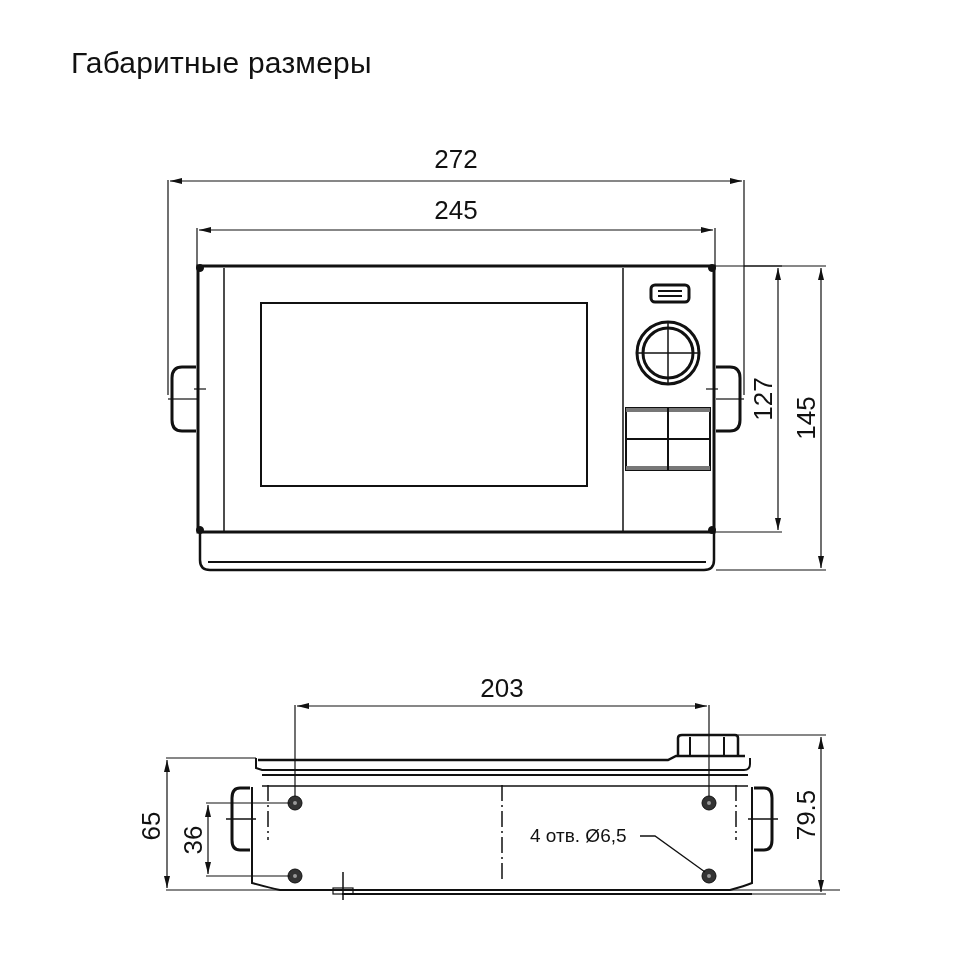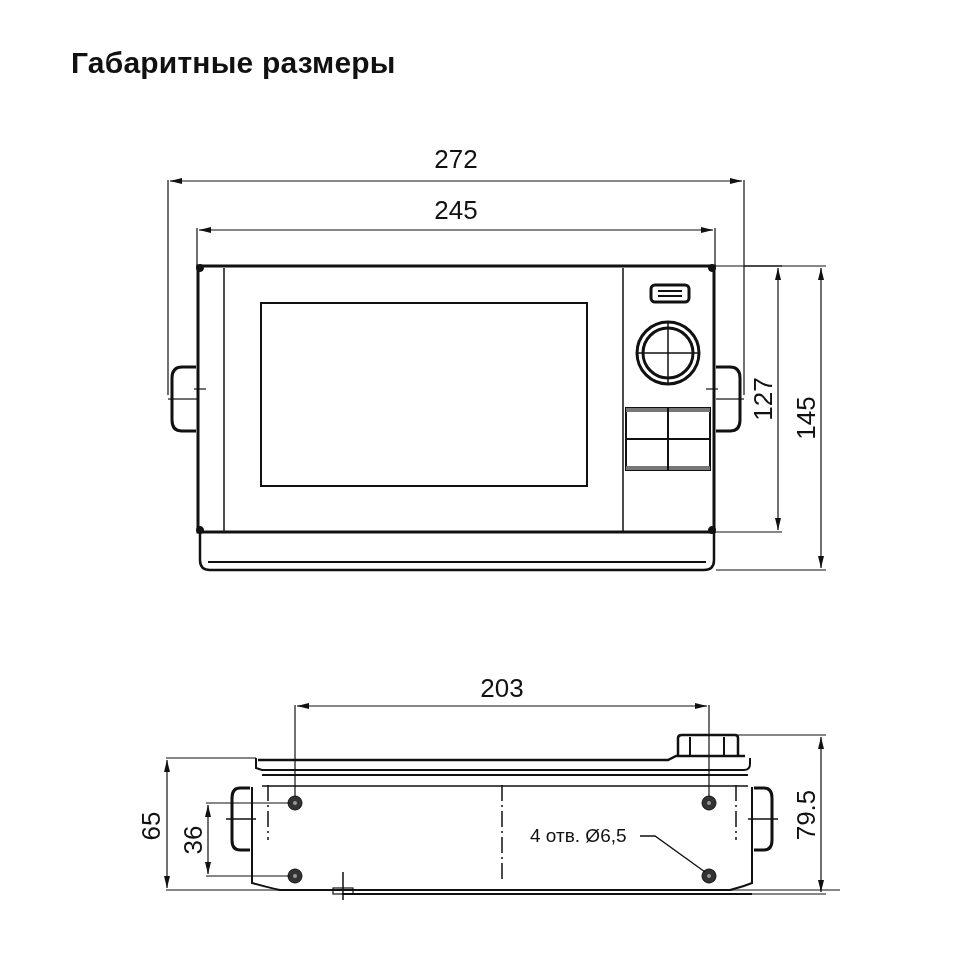--- a/index.html
+++ b/index.html
@@ -1,18 +1,18 @@
 <!DOCTYPE html>
 <html><head>
 <meta charset="utf-8">
 <style>
   html, body { margin:0; padding:0; background:#ffffff; }
   body { width:960px; height:960px; position:relative; overflow:hidden;
          font-family:"Liberation Sans", sans-serif; color:#111; }
-  .title { position:absolute; left:71px; top:46px; font-size:30px; letter-spacing:0.2px;font-weight:bold; }
+  .title { position:absolute; left:71px; top:46px; font-size:30px; letter-spacing:0.2px; }
   svg { position:absolute; left:0; top:0; }
   .dim { font-family:"Liberation Sans", sans-serif; font-size:26px; fill:#111; }
   .note { font-family:"Liberation Sans", sans-serif; font-size:19px; fill:#111; }
 </style>
 </head>
 <body>
 
 <div class="title">Габаритные размеры</div>
 
 <svg width="960" height="960" viewBox="0 0 960 960">

